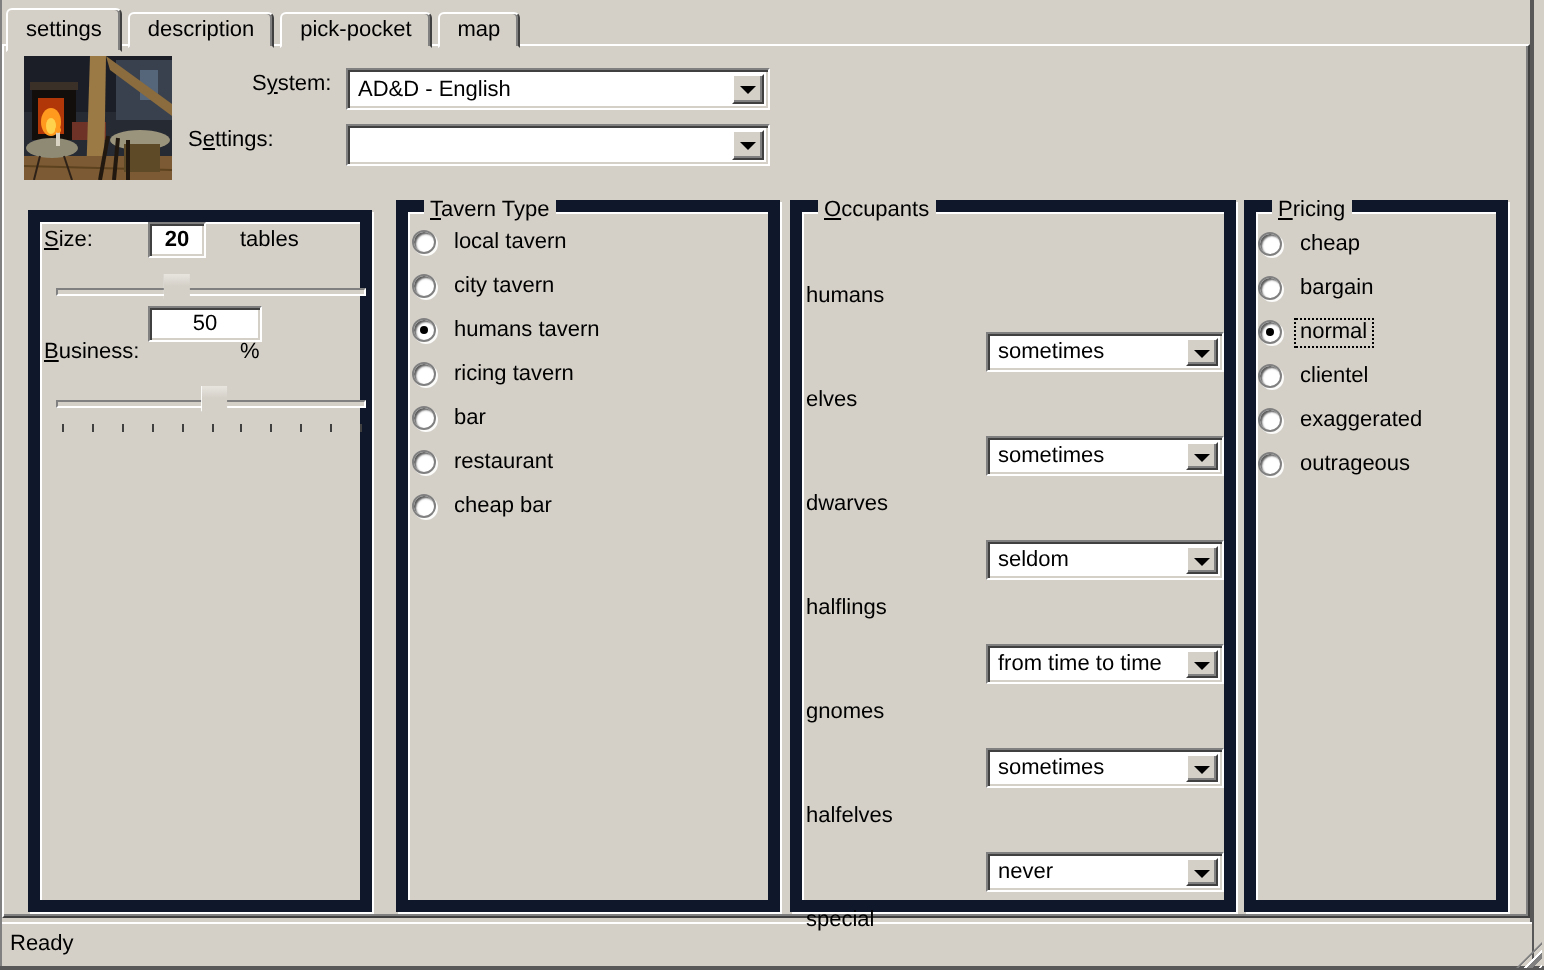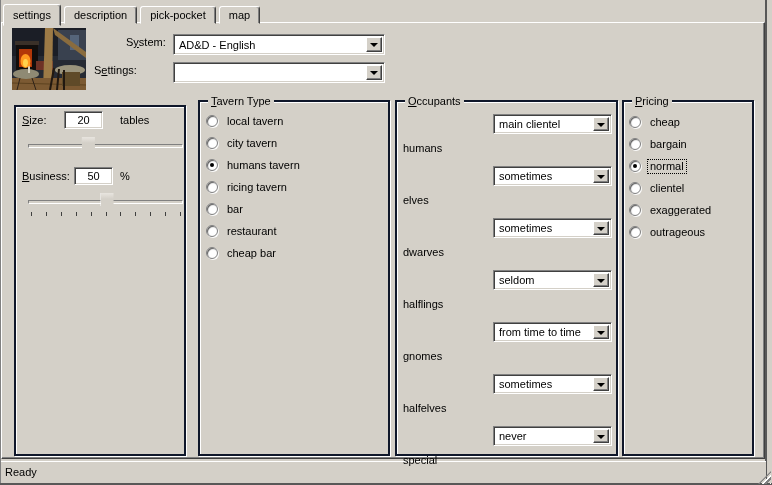--- a/index.html
+++ b/index.html
@@ -22,21 +22,21 @@
 
   
   #pane { position:absolute; left:1px; top:22px; width:764px; height:437px;
           border:1px solid; border-color:#fff #404040 #404040 #fff;
           box-shadow: inset -1px -1px 0 #808080; pointer-events:none; }
 
   .lbl { position:absolute; white-space:nowrap; line-height:13px; }
   u { text-decoration:underline; }
 
   
-  .groupbox { position:absolute; border:2px solid #0f172a;
+  .groupbox { position:absolute; border:6px solid #0f172a;
               box-shadow: inset 1px 1px 0 #fff, 1px 1px 0 #fff; }
   .gcaption { position:absolute; top:-7px; left:8px; background:#d4d0c8; padding:0 3px; line-height:13px; }
 
   
   .sunken { position:absolute; background:#fff; border:1px solid; border-color:#808080 #fff #fff #808080;
             box-shadow: inset 1px 1px 0 #404040, inset -1px -1px 0 #d4d0c8; }
   .combo-field { position:absolute; left:3px; right:19px; top:3px; bottom:3px; display:flex; align-items:center;
                  padding-left:2px; background:#fff; white-space:nowrap; overflow:hidden; }
   .combo-btn { position:absolute; top:2px; right:2px; bottom:2px; width:16px; background:#d4d0c8;
                border:1px solid; border-color:#fff #404040 #404040 #fff;
@@ -137,27 +137,27 @@
   <div class="lbl" style="left:94px; top:64px;">S<u>e</u>ttings:</div>
   <div class="sunken" style="left:173px; top:62px; width:212px; height:21px;">
     <div class="combo-field"></div>
     <div class="combo-btn">
         <span class="combo-arrow"></span>
       </div>
   </div>
 
   <div class="groupbox" style="left:14px; top:105px; width:172px; height:351px;"></div>
   <div class="lbl" style="left:22px; top:114px;"><u>S</u>ize:</div>
-  <input class="sunken edit" style="left: 64px; top: 111px; width: 39px; height: 18px;" value="20">
+  <input class="sunken edit" style="left: 74px; top: 111px; width: 29px; height: 18px; font-weight: bold;" value="20">
   <div class="lbl" style="left:120px; top:114px;">tables</div>
   <div class="track" style="left:28px; top:144px; width:155px;"></div>
   <div class="thumb" id="thumb-size" style="top: 137px; left: 81.95px;"></div>
 
   <div class="lbl" style="left:22px; top:170px;"><u>B</u>usiness:</div>
-  <input class="sunken edit" style="left: 74px; top: 167px; width: 39px; height: 18px;" value="50">
+  <input class="sunken edit" style="left: 74px; top: 153px; width: 57px; height: 18px;" value="50">
   <div class="lbl" style="left:120px; top:170px;">%</div>
   <div class="track" style="left:28px; top:200px; width:155px;"></div>
   <div class="thumb" id="thumb-business" style="top: 193px; left: 100.55px;"></div>
   <div id="ticks">
       <div class="tick" style="left: 31px; top: 212px;"></div>
       <div class="tick" style="left: 45.9px; top: 212px;"></div>
       <div class="tick" style="left: 60.8px; top: 212px;"></div>
       <div class="tick" style="left: 75.7px; top: 212px;"></div>
       <div class="tick" style="left: 90.6px; top: 212px;"></div>
       <div class="tick" style="left: 105.5px; top: 212px;"></div>
@@ -235,26 +235,20 @@
     </label>
     <label class="radio-row" style="left: 629px; top: 202px;">
       <span class="radio"></span>
       <span class="rlabel">exaggerated</span>
     </label>
     <label class="radio-row" style="left: 629px; top: 224px;">
       <span class="radio"></span>
       <span class="rlabel">outrageous</span>
     </label>
     <div class="occ-label" style="left: 403px; top: 118px;">humans</div>
-    <div class="sunken" style="left: 493px; top: 114px; width: 119px; height: 20px;">
-      <div class="combo-field">main clientel</div>
-      <div class="combo-btn">
-        <span class="combo-arrow"></span>
-      </div>
-    </div>
     <div class="occ-label" style="left: 403px; top: 170px;">elves</div>
     <div class="sunken" style="left: 493px; top: 166px; width: 119px; height: 20px;">
       <div class="combo-field">sometimes</div>
       <div class="combo-btn">
         <span class="combo-arrow"></span>
       </div>
     </div>
     <div class="occ-label" style="left: 403px; top: 222px;">dwarves</div>
     <div class="sunken" style="left: 493px; top: 218px; width: 119px; height: 20px;">
       <div class="combo-field">sometimes</div>

